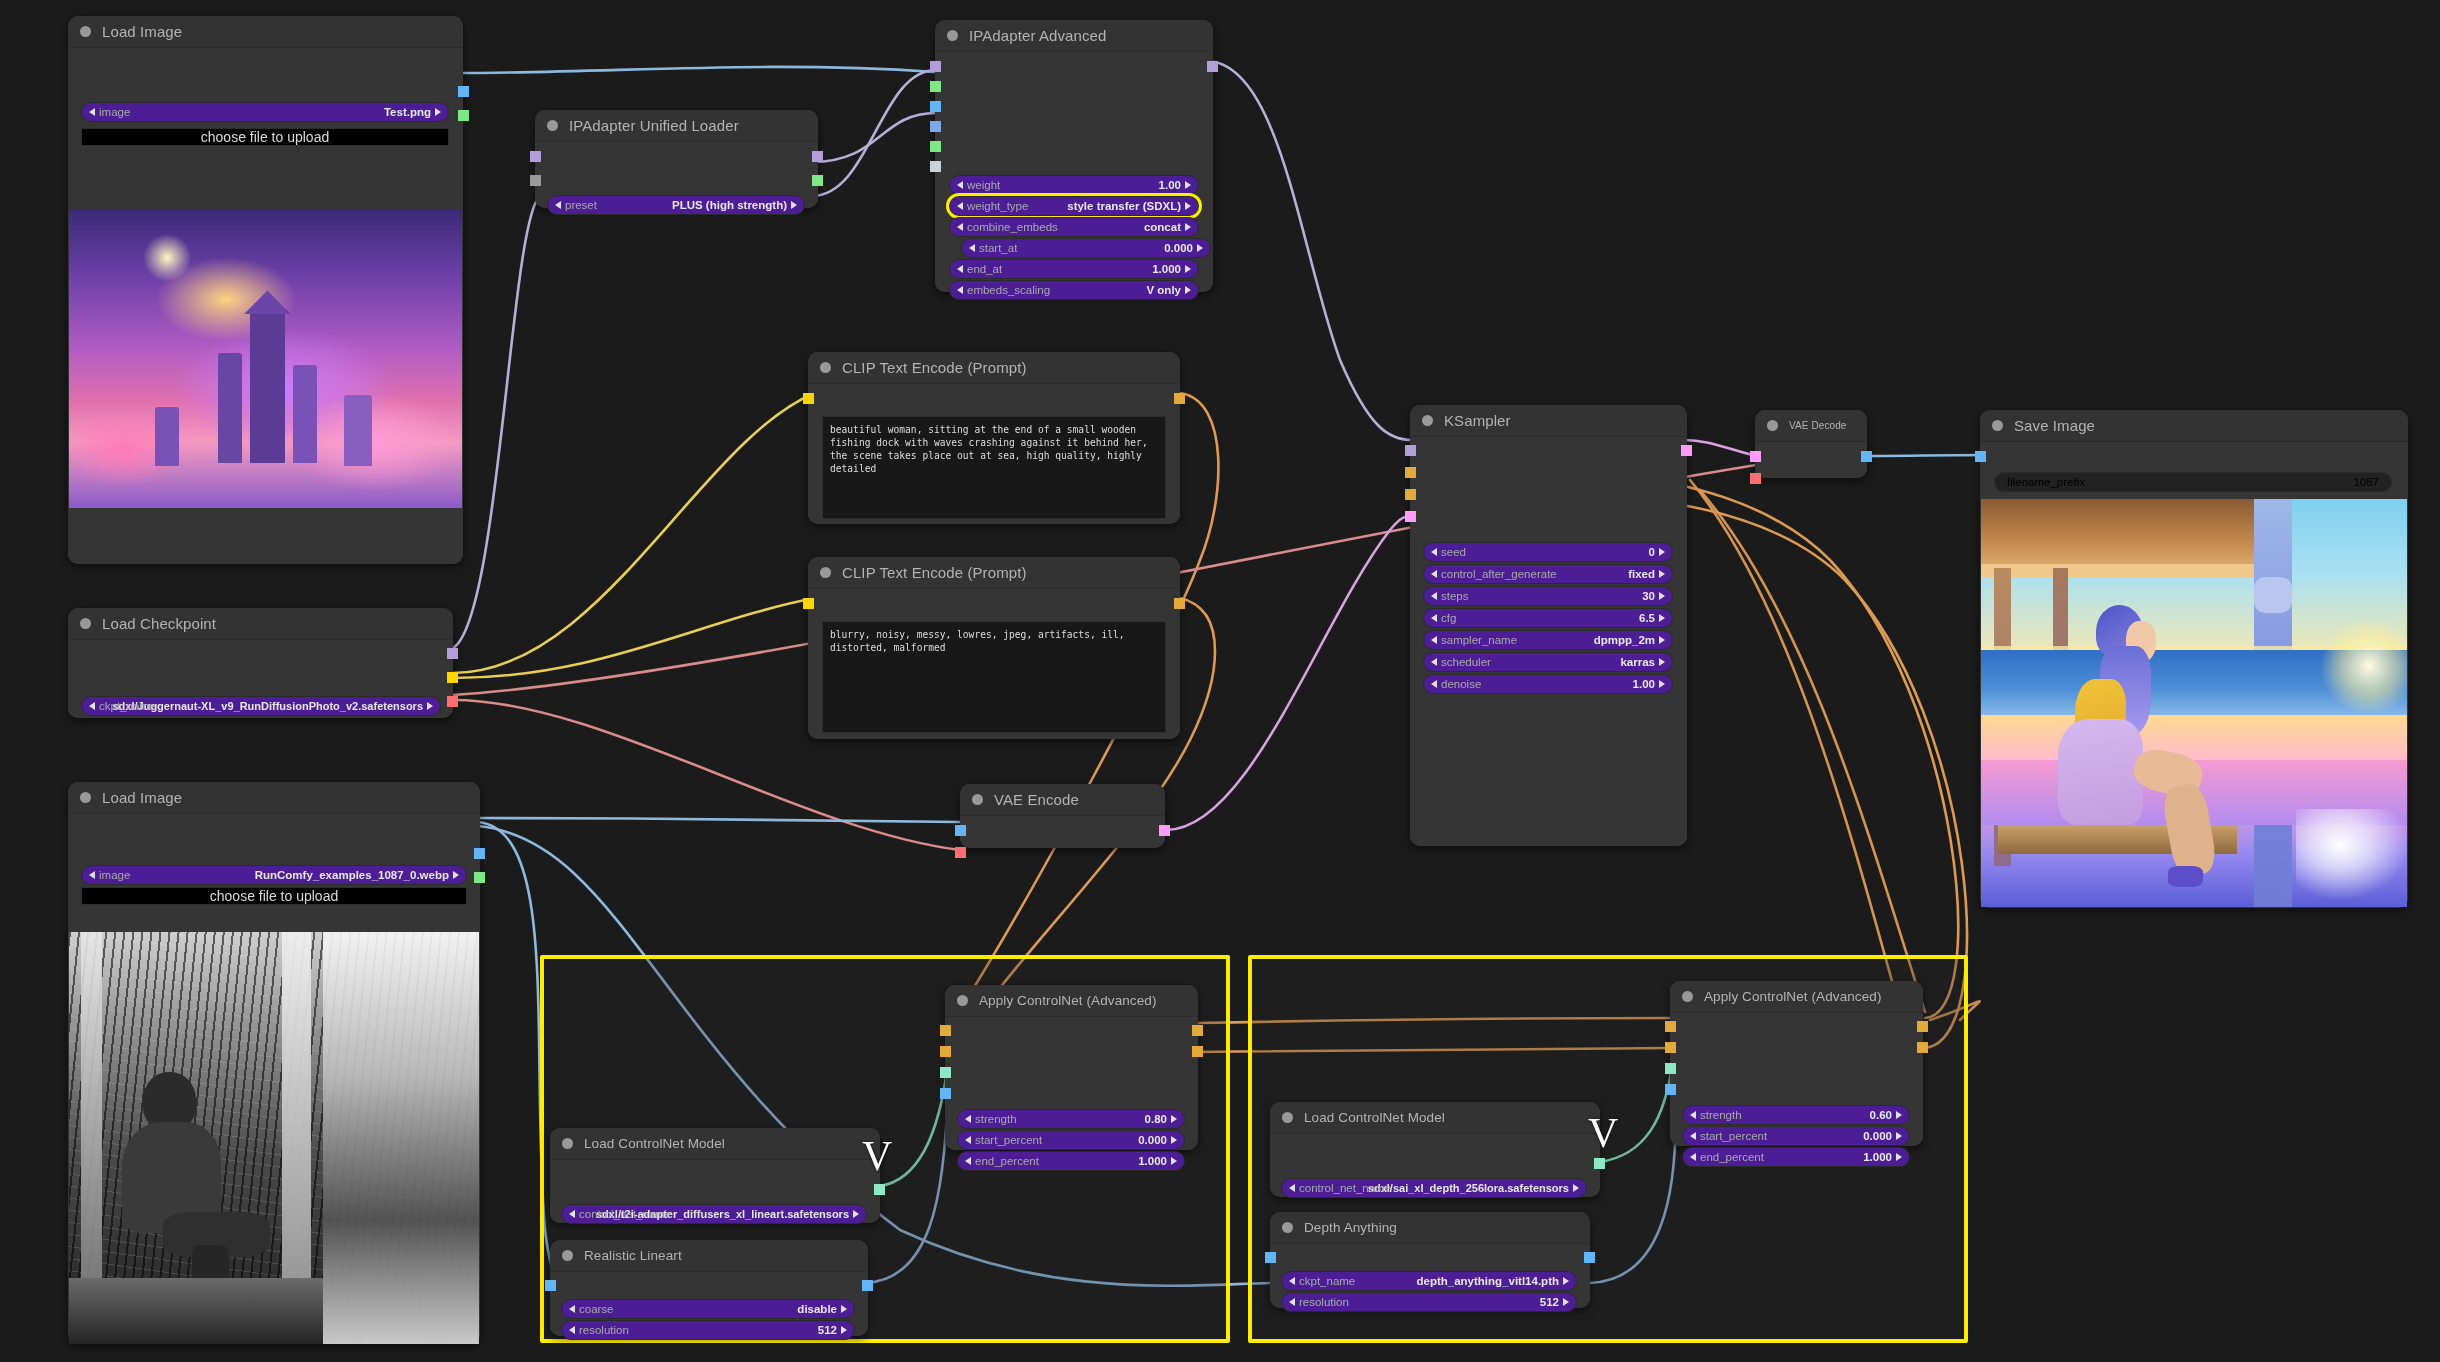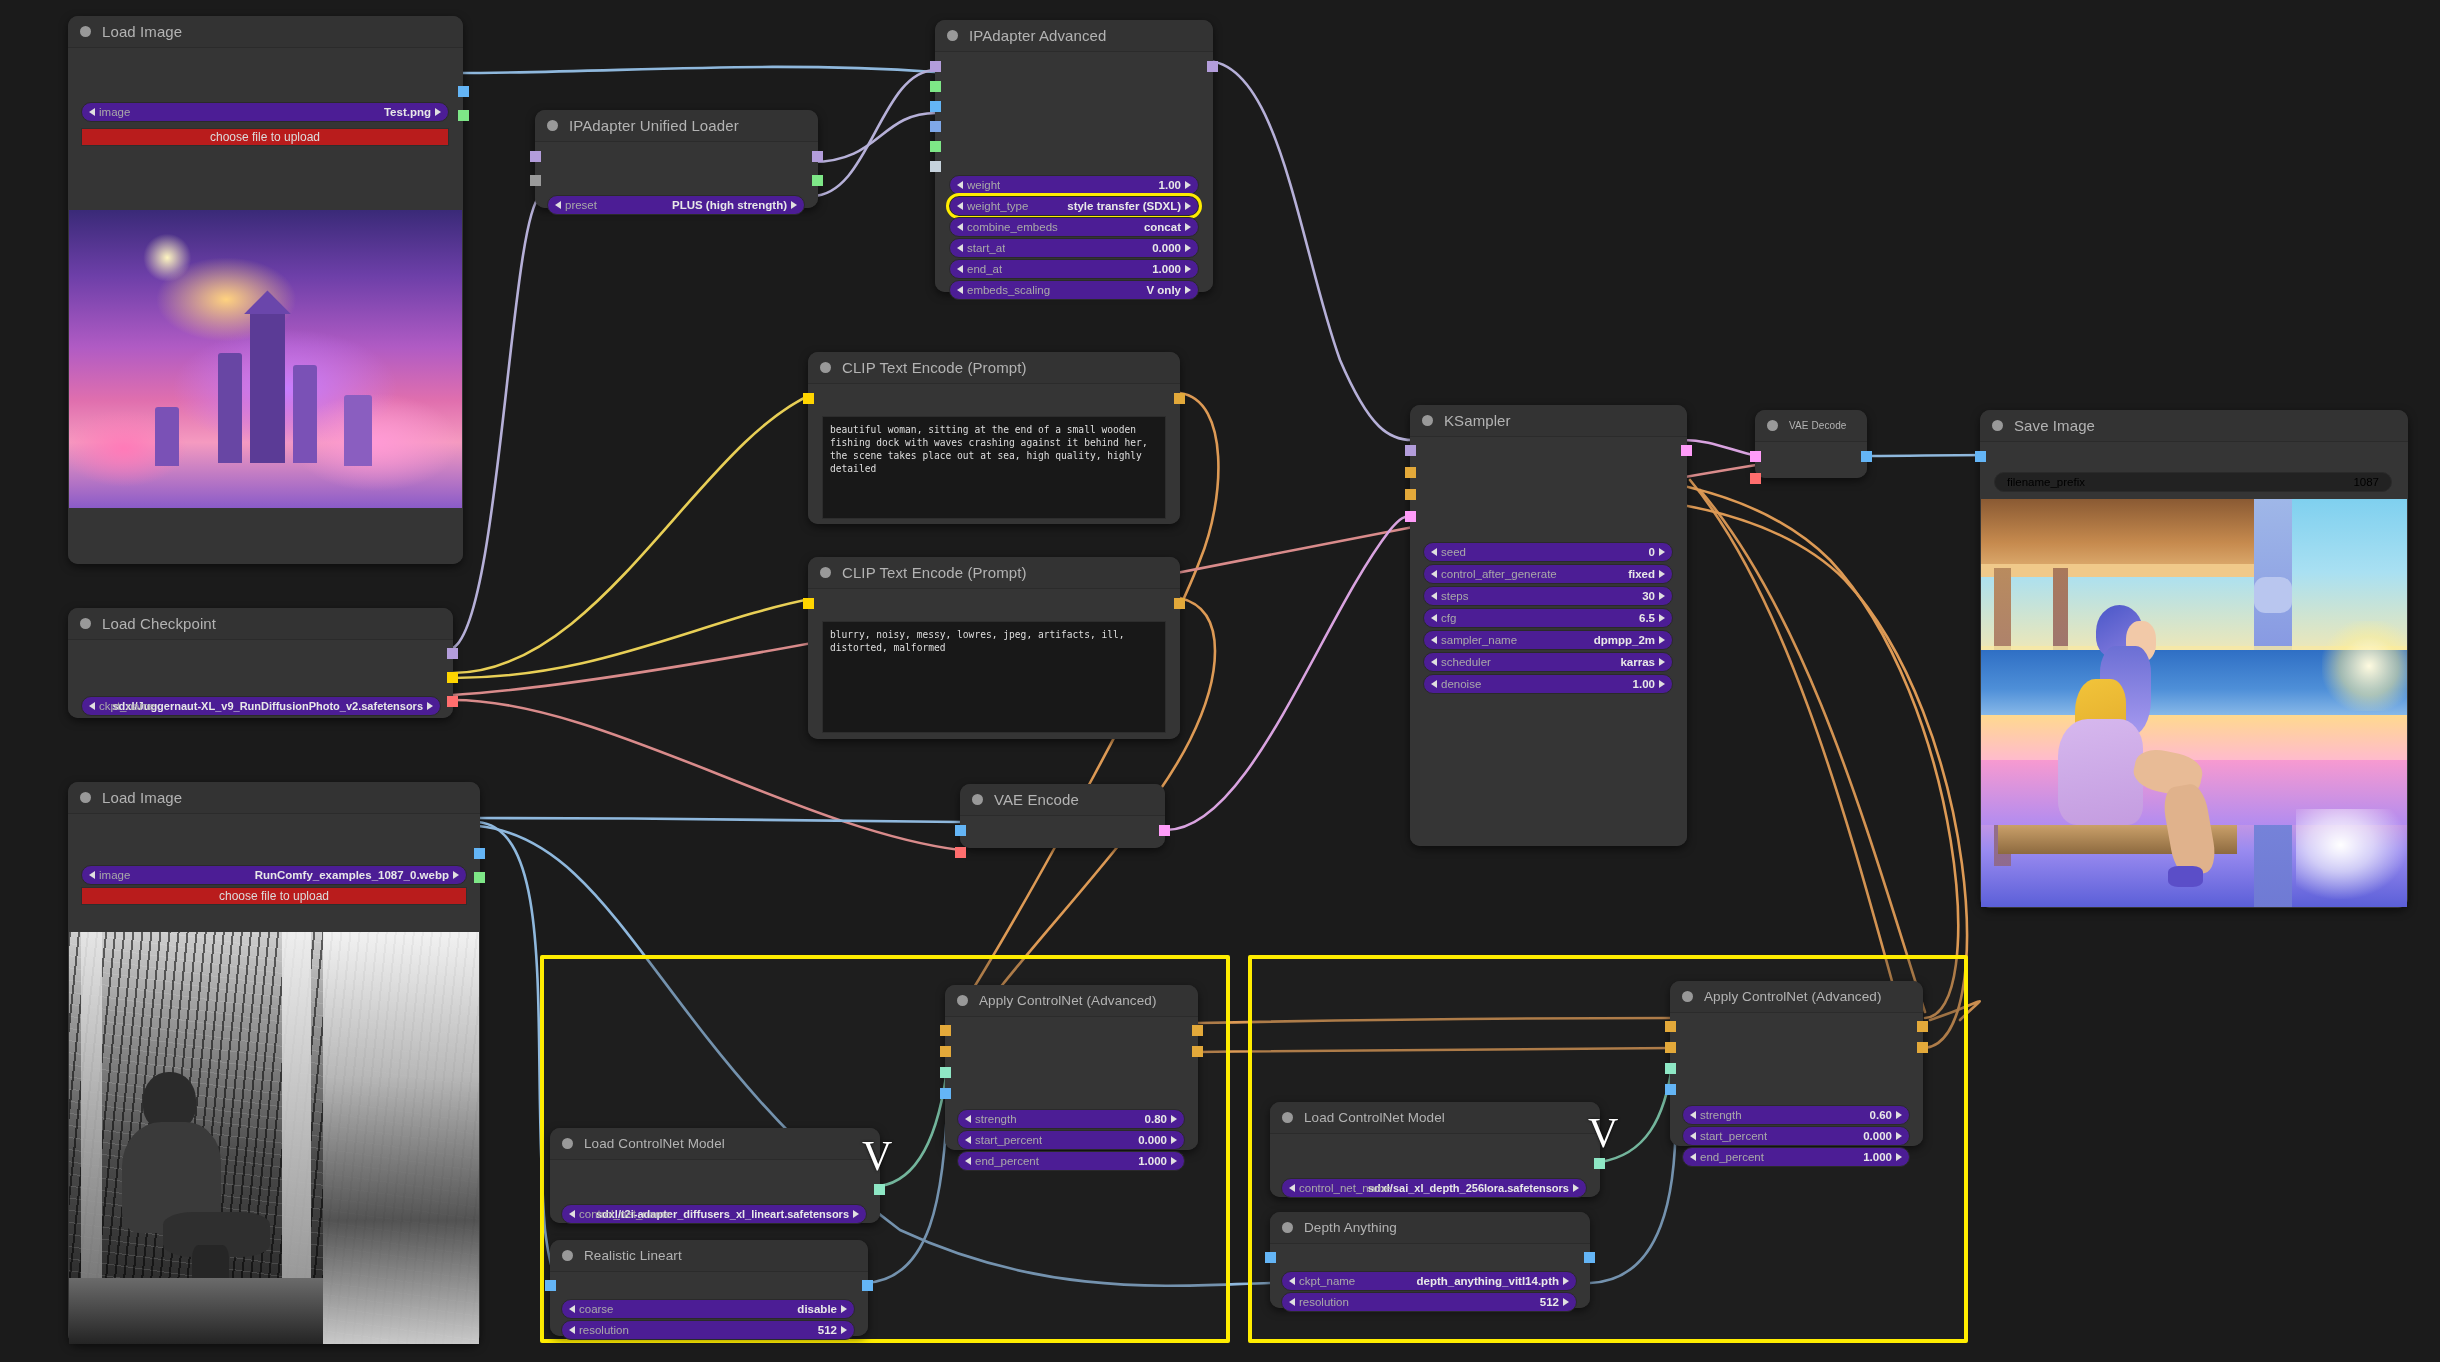--- a/index.html
+++ b/index.html
@@ -86,24 +86,24 @@
     border-top: 4.5px solid transparent;
     border-bottom: 4.5px solid transparent;
   }
   .arrow-l { border-right: 6.5px solid #e0e0e0; margin-right: 4px; }
   .arrow-r { border-left: 6.5px solid #e0e0e0; margin-left: 4px; }
   .widget-hl { outline: 3px solid #ffed00; outline-offset: 0px; border-radius: 10px; }
   .wrow { display:flex; align-items:center; }
   .wmid { flex:1; display:flex; align-items:center; justify-content:space-between; overflow:hidden; }
   .upload-btn {
     position: absolute;
-    background: #b91c1c;
+    background: #000000;
     border: 1px solid #2e2e2e;
     color: #dcdcdc;
-    font-size: 12px;
+    font-size: 14px;
     display: flex; align-items: center; justify-content: center;
     height: 18px;
   }
   .textbox {
     position: absolute;
     background: #181818;
     border: 1px solid #2d2d2d;
     color: #dedede;
     font-family: "DejaVu Sans Mono", monospace;
     font-size: 9.6px;
@@ -292,21 +292,21 @@
 
       <div class="widget wrow" style="left:14px; top:165px; width:250px;">
         <span class="arrow-l"></span>
         <span class="wmid">
           <span class="wlabel">combine_embeds</span>
           <span class="wval">concat</span>
         </span>
         <span class="arrow-r"></span>
       </div>
 
-      <div class="widget wrow" style="left:14px; top:186px; width:250px;">
+      <div class="widget wrow" style="left:26px; top:186px; width:250px;">
         <span class="arrow-l"></span>
         <span class="wmid">
           <span class="wlabel">start_at</span>
           <span class="wval">0.000</span>
         </span>
         <span class="arrow-r"></span>
       </div>
 
       <div class="widget wrow" style="left:14px; top:207px; width:250px;">
         <span class="arrow-l"></span>

